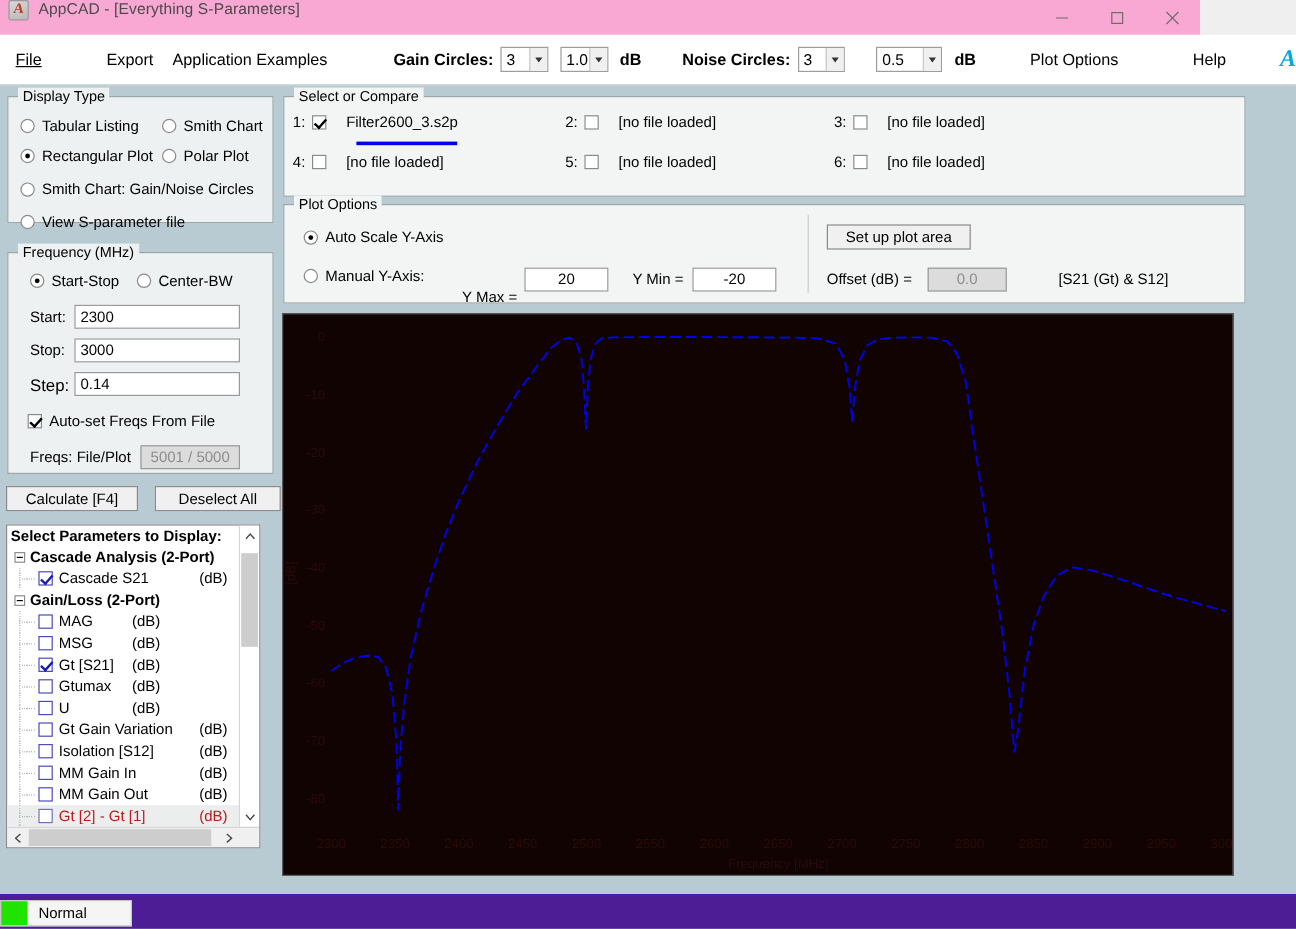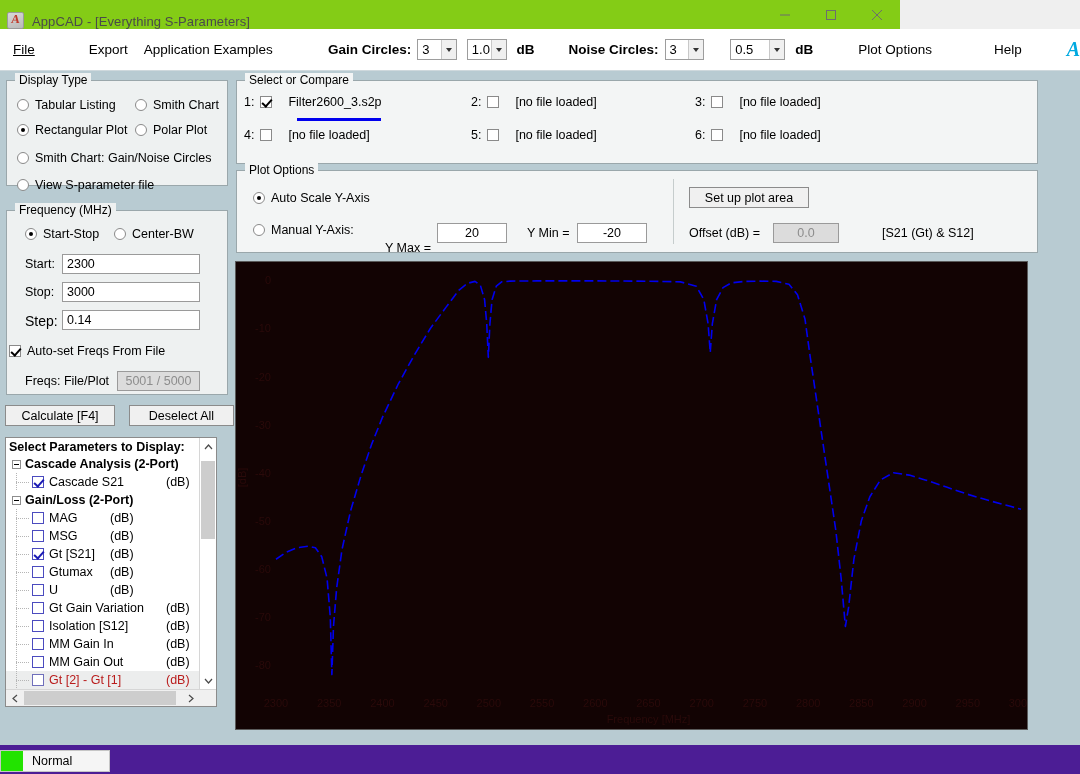--- a/index.html
+++ b/index.html
@@ -9,23 +9,23 @@
     background:#efefef;
     font-family:"Liberation Sans", sans-serif;
     font-size:12px;
     color:#000;
     overflow:hidden;
     position:relative;
   }
 
   
   #titlebar{
-    position:absolute; left:0; top:0; width:900px; height:29px;
-    background:#84cc16;
-    display:flex; align-items:flex-end;
+    position:absolute; left:0; top:0; width:1000px; height:29px;
+    background:#f9a8d4;
+    display:flex; align-items:flex-start;
   }
   #app-icon{
     width:17px;height:17px;margin-left:7px;margin-right:8px;
     background:linear-gradient(160deg,#d8d8d8,#b9b9b9);
     border:1px solid #9a9a9a;border-radius:2px;
     position:relative;flex:none;
   }
   #app-icon::after{
     content:"A";
     position:absolute;left:0;top:-1px;width:100%;
@@ -305,21 +305,21 @@
 
   <div style="position:absolute;left:18px;top:46px;font-size:12.5px;">Start:</div>
   <div class="tinput" style="left:55px; top:43px; width:138px;">2300</div>
 
   <div style="position:absolute;left:18px;top:74px;font-size:12.5px;">Stop:</div>
   <div class="tinput" style="left:55px; top:71px; width:138px;">3000</div>
 
   <div style="position:absolute;left:18px;top:102px;font-size:14px;">Step:</div>
   <div class="tinput" style="left:55px; top:99px; width:138px;">0.14</div>
 
-  <div class="opt" style="left:2px; top:133px;">
+  <div class="opt" style="left:16px; top:133px;">
     <span class="cb on"></span>
     <span>Auto-set Freqs From File</span>
   </div>
 
   <div style="position:absolute;left:18px;top:163px;font-size:12.5px;">Freqs: File/Plot</div>
   <div class="tinput gray center" style="left:110px; top:160px; width:83px;">5001 / 5000</div>
 </div>
 
 <div class="btn" style="left:5px; top:405px; width:110px; height:21px;">
   <span>Calculate [F4]</span>

